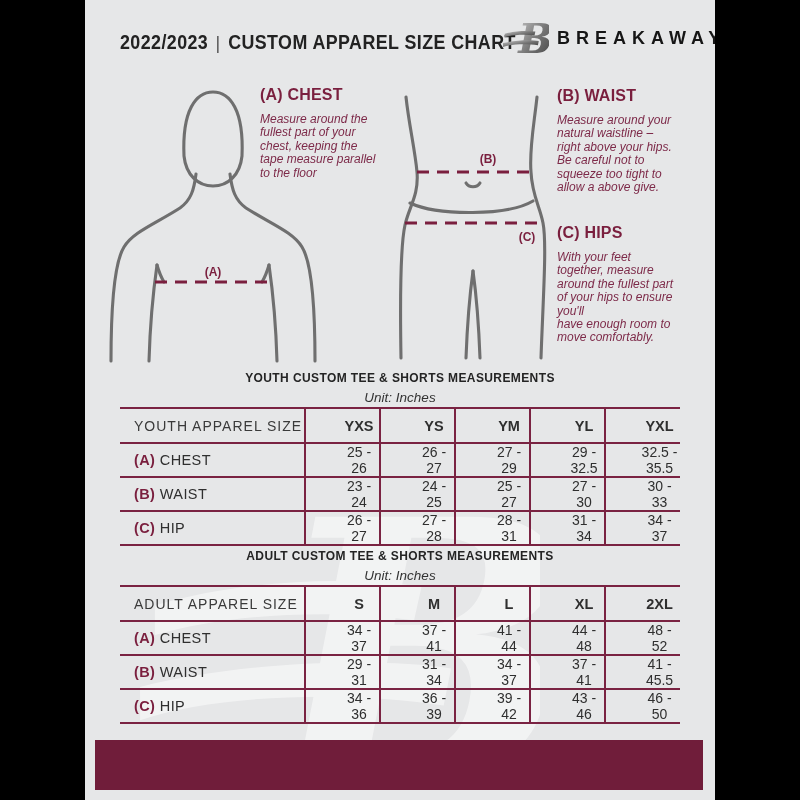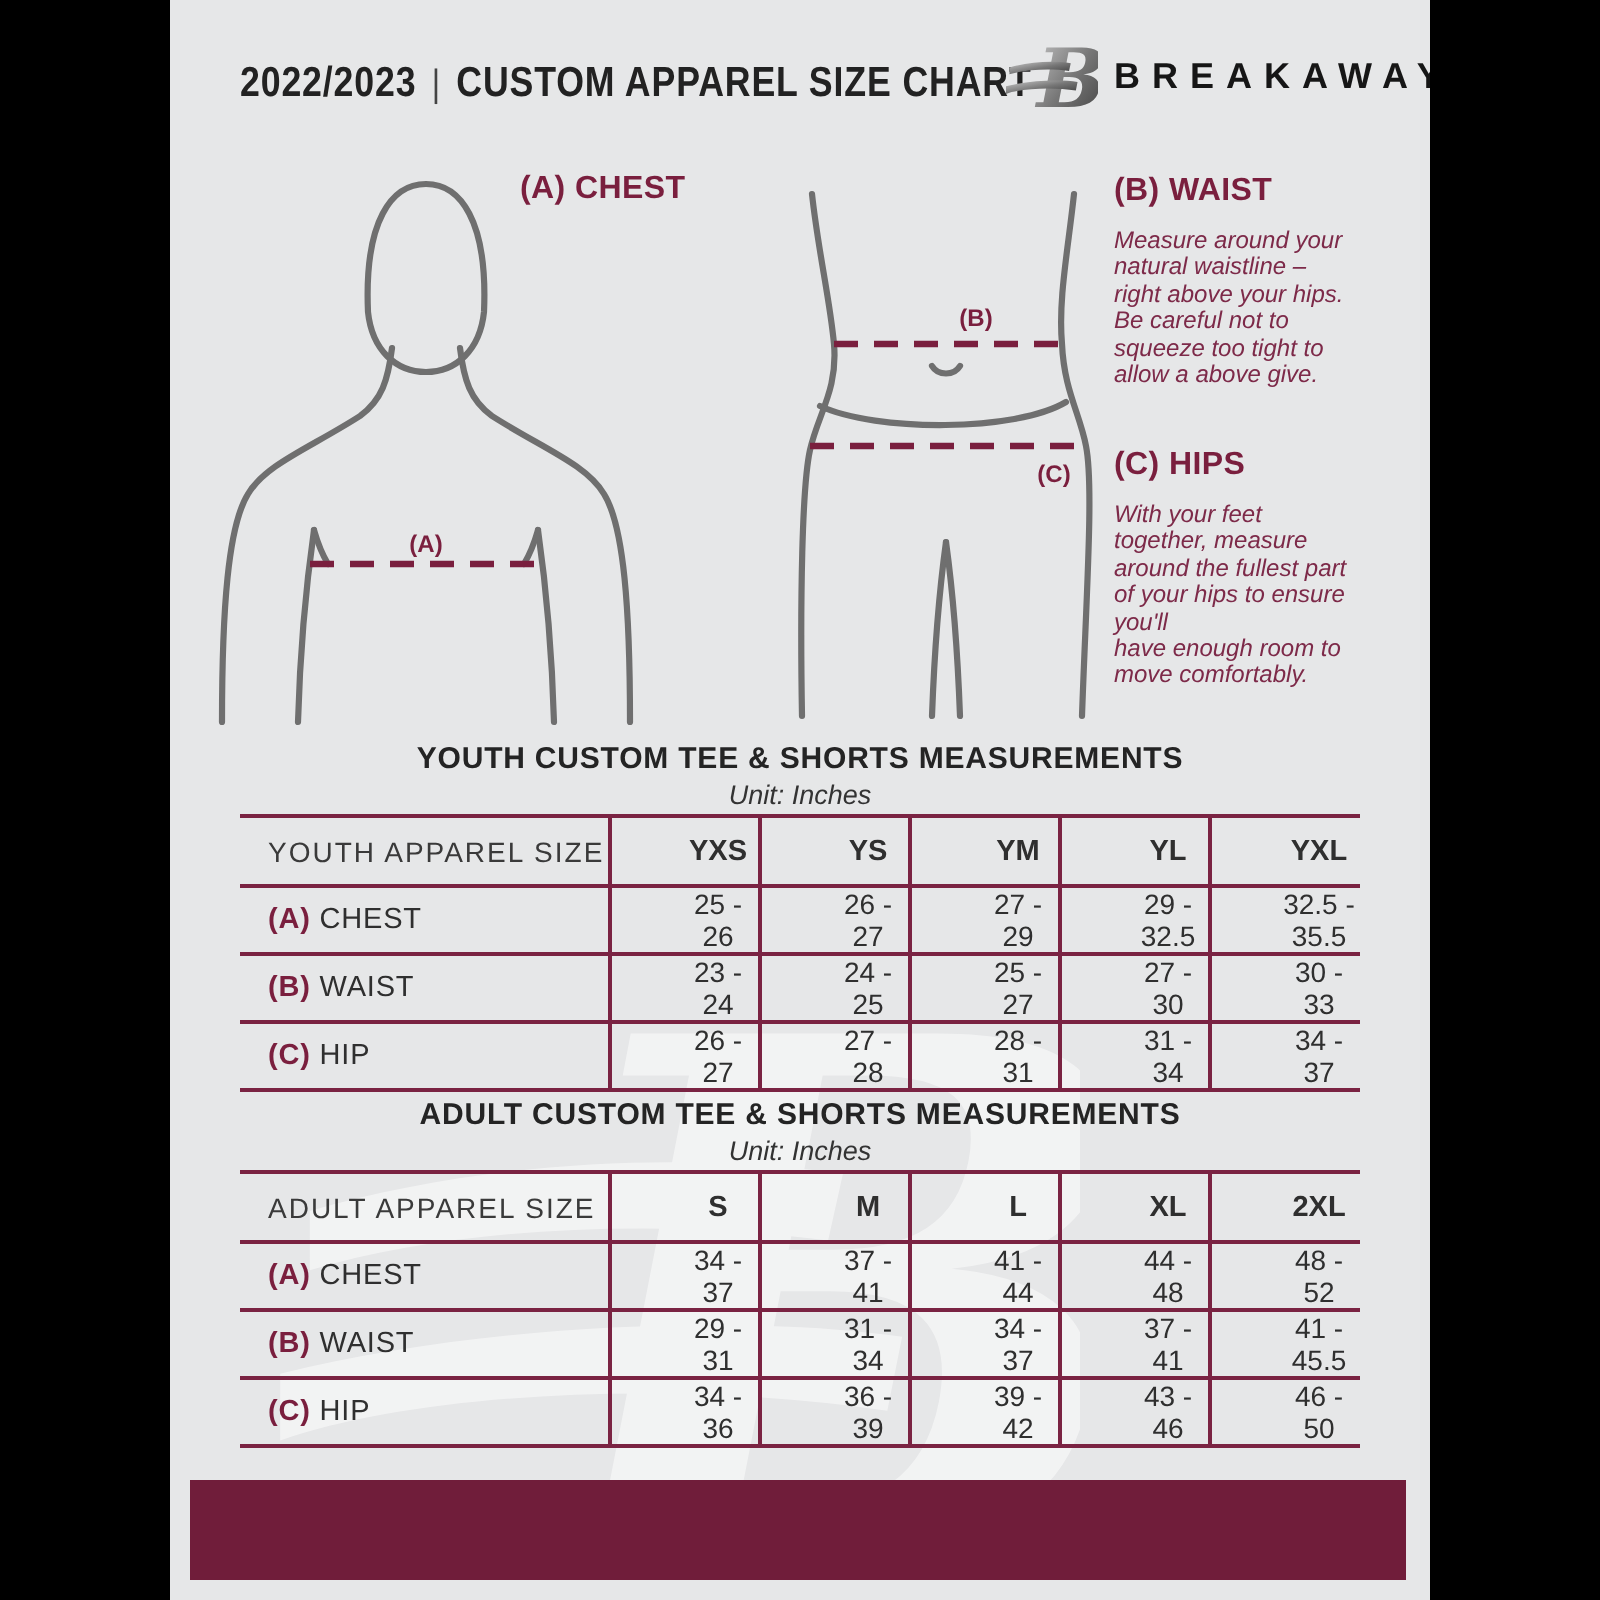--- a/index.html
+++ b/index.html
@@ -31,21 +31,21 @@
   
   .fig{position:absolute; color:var(--figure-gray); z-index:0;}
   .fig-torso{left:12px; top:78px;}
   .fig-hip{left:308px; top:95px;}
   .fig path, .fig ellipse{fill:none; stroke:currentColor; stroke-width:3.1; stroke-linecap:round; stroke-linejoin:round;}
   .fig .dash{stroke:var(--heading-maroon); stroke-width:3.2; stroke-dasharray:12 8; stroke-linecap:butt;}
   .fig text{fill:var(--heading-maroon); font:bold 12px "Liberation Sans",sans-serif; stroke:none;}
 
   
   .sec-title{position:absolute; left:0; width:630px; text-align:center; font-weight:bold;
-    font-size:15px; letter-spacing:.4px; color:#242424; z-index:1;}
+    font-size:12px; letter-spacing:.4px; color:#242424; z-index:1;}
   .sec-unit{position:absolute; left:0; width:630px; text-align:center; font-style:italic;
     font-size:13.5px; color:#333; z-index:1;}
   .t-youth-title{top:371px;} .t-youth-unit{top:390px;}
   .t-adult-title{top:549px;} .t-adult-unit{top:568px;}
 
   
   table{position:absolute; left:35px; width:560px; border-collapse:collapse; table-layout:fixed; z-index:1;}
   .tbl-youth{top:407px;} .tbl-adult{top:585px;}
   thead tr{height:35px;} tbody tr{height:28px;}
   tr{border-top:2px solid var(--table-line);}
@@ -117,20 +117,25 @@
     <path d="M 80,176 C 76,205 74,236 73,263"></path>
     <path d="M 80,176 C 84,205 86,236 87,263"></path>
     <path class="dash" d="M 24,77 L 139,77"></path>
     <text x="95" y="68" text-anchor="middle">(B)</text>
     <path class="dash" d="M 12,128 L 150,128"></path>
     <text x="134" y="146" text-anchor="middle">(C)</text>
   </svg>
 
   <div class="guide guide-a">
     <h3>(A) CHEST</h3>
+    <p>Measure around the
+fullest part of your
+chest, keeping the
+tape measure parallel
+to the floor</p>
   </div>
   <div class="guide guide-b">
     <h3>(B) WAIST</h3>
     <p>Measure around your
 natural waistline –
 right above your hips.
 Be careful not to
 squeeze too tight to
 allow a above give.</p>
   </div>

